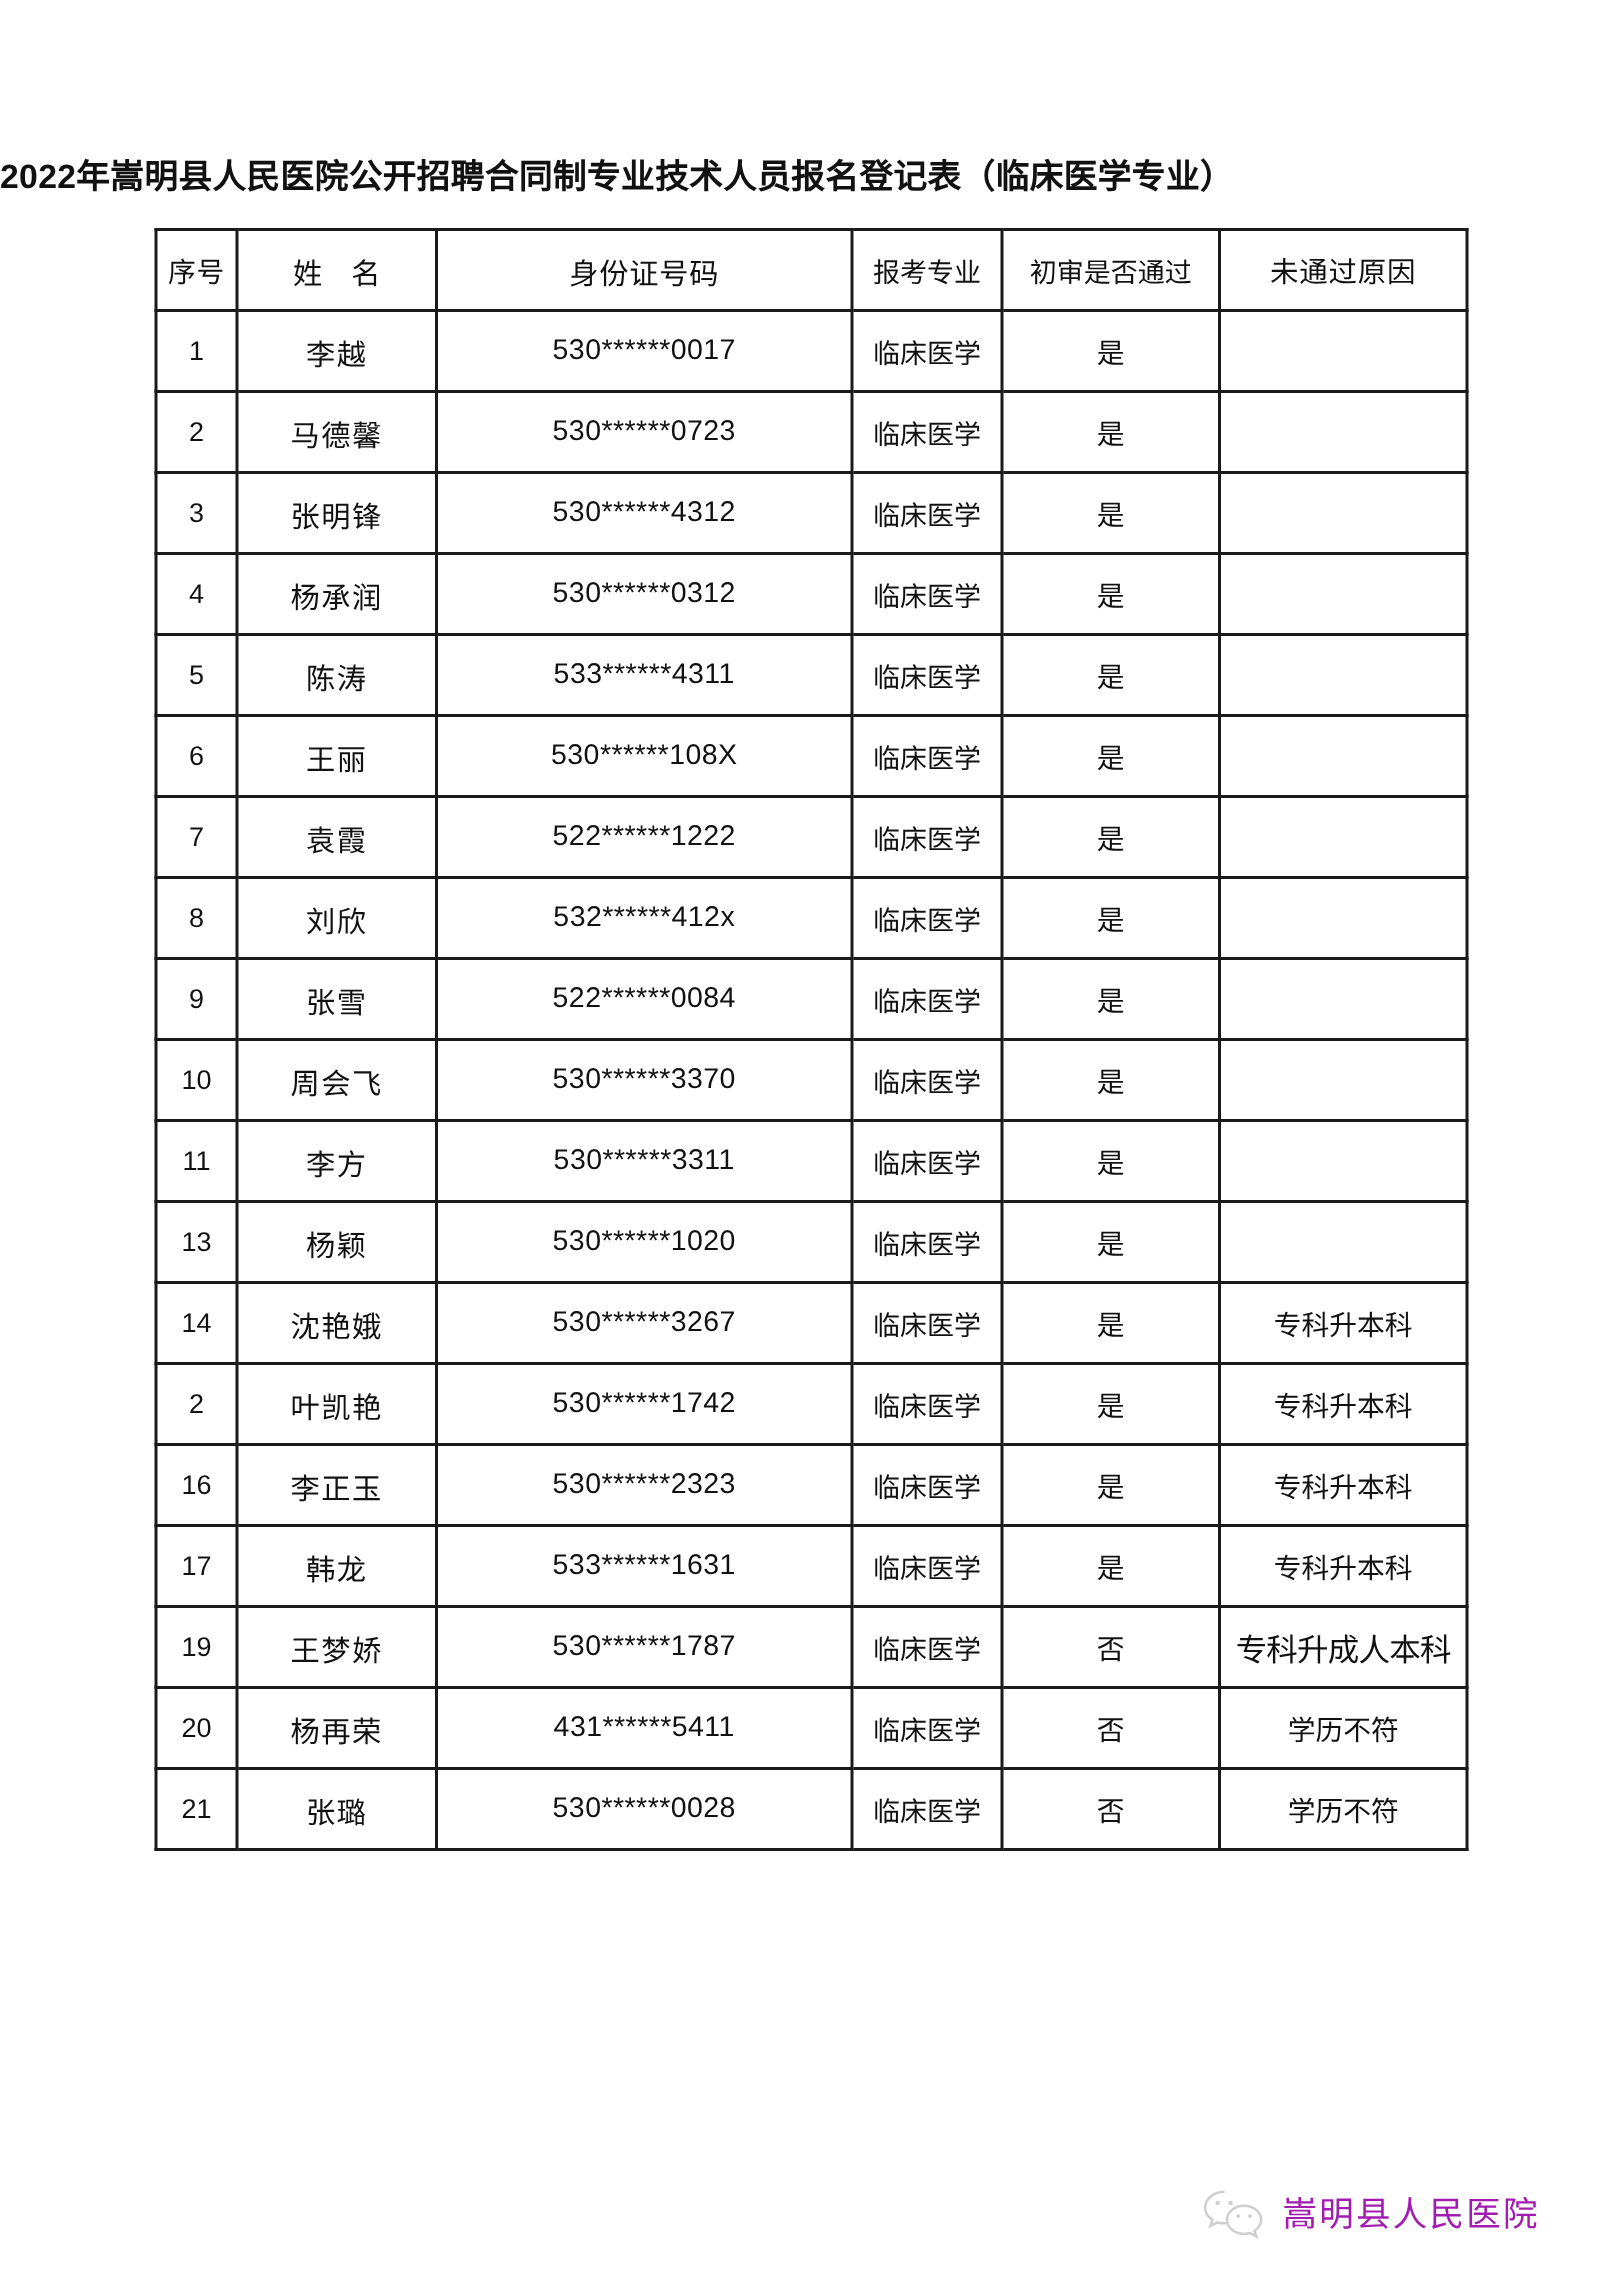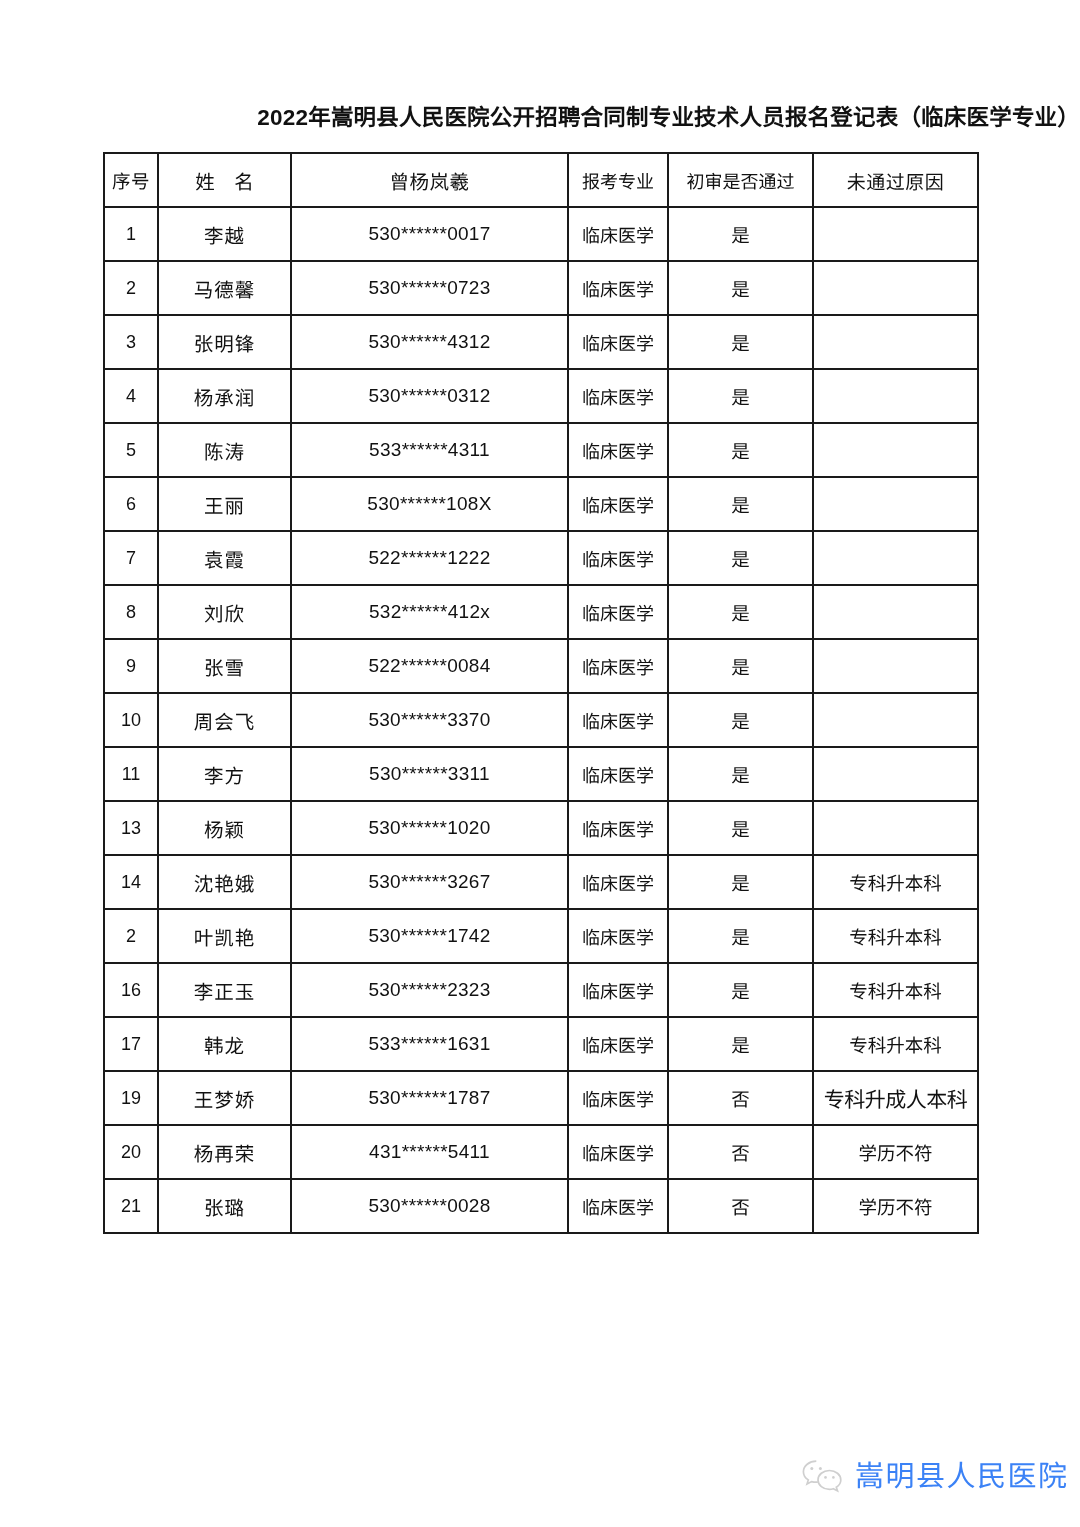--- a/index.html
+++ b/index.html
@@ -26,21 +26,21 @@
     height: 1527px;
     background: #ffffff;
   }
 
   
   .doc-title {
     position: absolute;
     left: 0;
     top: 103px;
     width: 1080px;
-    text-align: right;
+    text-align: left;
     font-size: 22.5px;
     font-weight: bold;
     letter-spacing: 0.2px;
     line-height: 30px;
     color: #111111;
     white-space: nowrap;
   }
 
   
   .table-wrap {
@@ -98,22 +98,22 @@
     align-items: center;
     gap: 9px;
     opacity: 1;
   }
   .wechat-icon {
     width: 46px;
     height: 36px;
     display: block;
   }
   .brand-text {
-    font-size: 29px;
-    color: #3b82f6;
+    font-size: 23px;
+    color: #a21caf;
     letter-spacing: 1.5px;
     line-height: 30px;
     white-space: nowrap;
     font-family: "Liberation Sans", "DejaVu Sans", sans-serif;
   }
 </style>
 </head>
 <body>
 
 <div class="page">
@@ -127,21 +127,21 @@
           <col class="c-name">
           <col class="c-id">
         <col class="c-major">
           <col class="c-pass">
           <col class="c-reason">
       </colgroup>
       <thead>
         <tr>
           <th class="h-idx">序号</th>
           <th class="h-name">姓 名</th>
-          <th class="h-id">曾杨岚羲</th>
+          <th class="h-id">身份证号码</th>
           <th class="h-major">报考专业</th>
           <th class="h-pass">初审是否通过</th>
           <th class="h-reason">未通过原因</th>
         </tr>
       </thead>
       <tbody id="table-body">
           <tr>
             <td class="d-idx">1</td>
             <td class="d-name">李越</td>
             <td class="d-id">530******0017</td>

